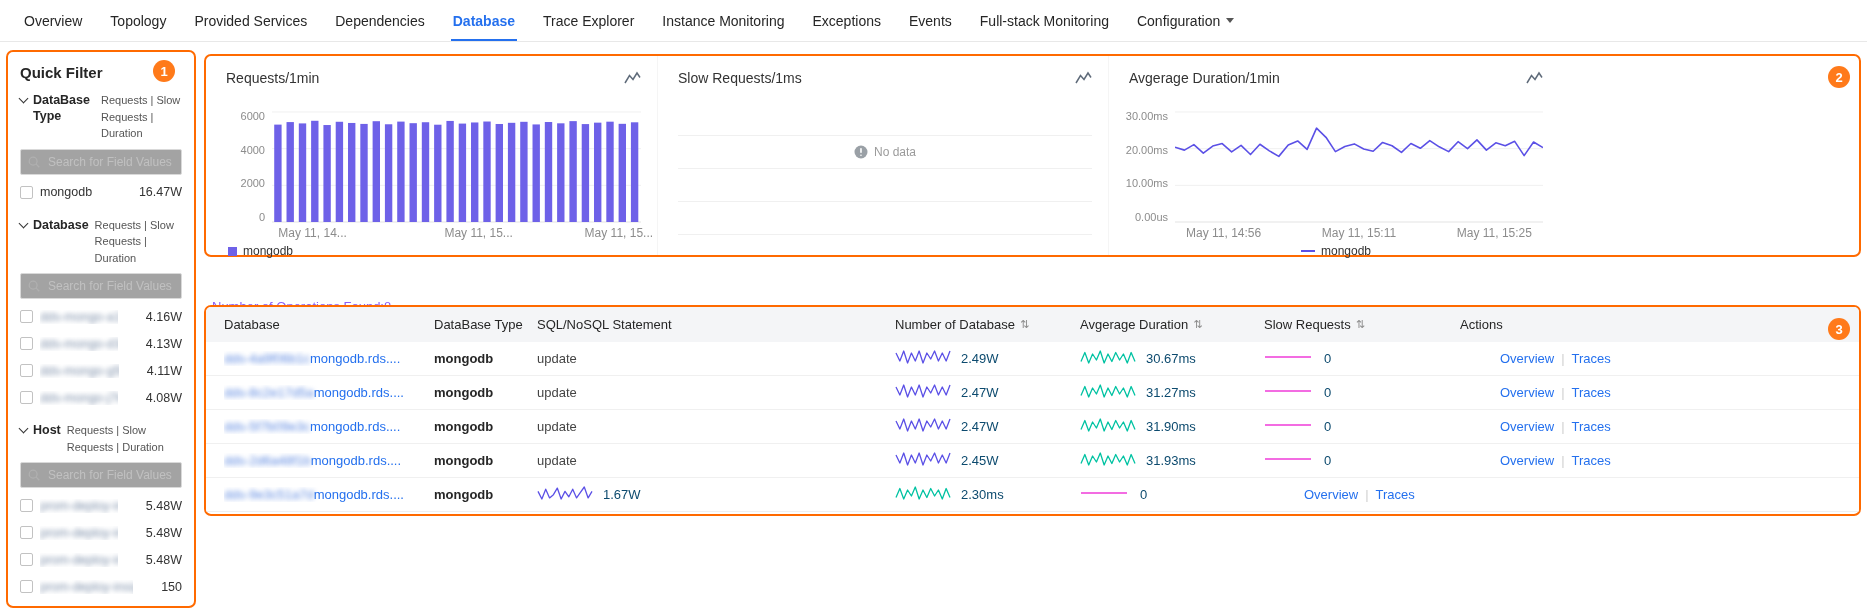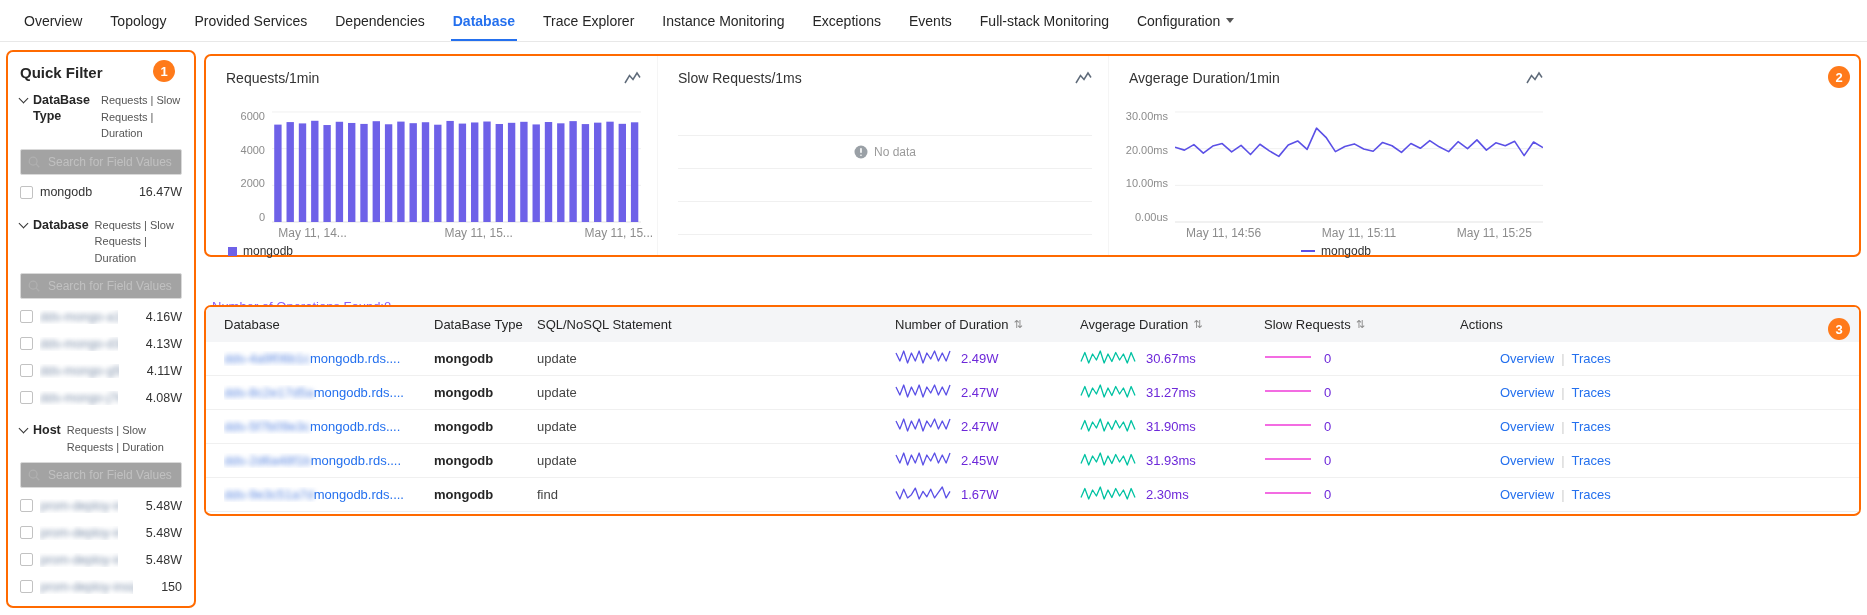--- a/index.html
+++ b/index.html
@@ -70,21 +70,21 @@
   .th { padding-left:18px; font-size:13px; color:#262626; display:flex; align-items:center; gap:5px; white-space:nowrap; }
   .sort { color:#8c8c8c; font-size:11px; cursor:pointer; }
   .trow { height:34px; align-items:center; border-bottom:1px solid #f0f0f0; font-size:13px; background:#fff; }
   .td { padding-left:18px; overflow:hidden; white-space:nowrap; display:flex; align-items:center; }
   .td-db a { color:#2470ee; text-decoration:none; display:inline-flex; overflow:hidden; }
   .td-db .blurtext { color:#5b87e0; }
   .td-type { font-weight:700; color:#262626; }
   .td-stmt { color:#444; }
   .td-req,.td-dur { gap:10px; }
   .td-slow { gap:12px; }
-  .num { color:#6d28d9; }
+  .num { color:#0c4a6e; }
   .td-act { padding-left:58px; }
   .alink { color:#2470ee; text-decoration:none; }
   .sep { color:#d0d0d0; margin:0 7px; }
 </style>
 </head>
 <body>
 
 <nav class="topnav">
     <div class="tab">
     <span class="tab-label">Overview</span>
@@ -384,21 +384,21 @@
   </div>
       <div class="th">
     <span class="th-label">DataBase Type</span>
 
   </div>
       <div class="th">
     <span class="th-label">SQL/NoSQL Statement</span>
 
   </div>
       <div class="th">
-    <span class="th-label">Number of Duration</span>
+    <span class="th-label">Number of Database</span>
     <span class="sort">⇅</span>
   </div>
       <div class="th">
     <span class="th-label">Avgerage Duration</span>
     <span class="sort">⇅</span>
   </div>
       <div class="th">
     <span class="th-label">Slow Requests</span>
     <span class="sort">⇅</span>
   </div>
@@ -541,21 +541,20 @@
     </div>
   </div>
       <div class="trow tgrid">
     <div class="td td-db">
       <a>
             <span class="blurtext">dds-9e3c51a7d</span>
             <span class="dbtail">mongodb.rds....</span>
           </a>
     </div>
     <div class="td td-type">mongodb</div>
-    <div class="td td-stmt">find</div>
     <div class="td td-req">
       <span class="spark"><svg width="56" height="16" viewBox="0 0 56 16">
               <polyline points="1,6.363636363636363 4.857142857142857,14 8.714285714285714,4.181818181818182 12.571428571428571,12.90909090909091 16.428571428571427,9.636363636363637 20.285714285714285,3.0909090909090917 24.142857142857142,14 28,6.363636363636363 31.857142857142854,11.818181818181818 35.714285714285715,4.181818181818182 39.57142857142857,12.90909090909091 43.42857142857143,7.454545454545455 47.285714285714285,2 51.142857142857146,12.90909090909091 55,6.363636363636363" fill="none" stroke="#5b50e6" stroke-width="1.3" stroke-linejoin="round"></polyline>
             </svg></span>
           <span class="num">1.67W</span>
     </div>
     <div class="td td-dur">
       <span class="spark"><svg width="56" height="16" viewBox="0 0 56 16">
               <polyline points="1,12.5 4.857142857142857,3.5 8.714285714285714,14 12.571428571428571,5 16.428571428571427,11 20.285714285714285,2 24.142857142857142,14 28,5 31.857142857142854,12.5 35.714285714285715,3.5 39.57142857142857,11 43.42857142857143,5 47.285714285714285,14 51.142857142857146,3.5 55,12.5" fill="none" stroke="#00c2a2" stroke-width="1.3" stroke-linejoin="round"></polyline>
             </svg></span>

